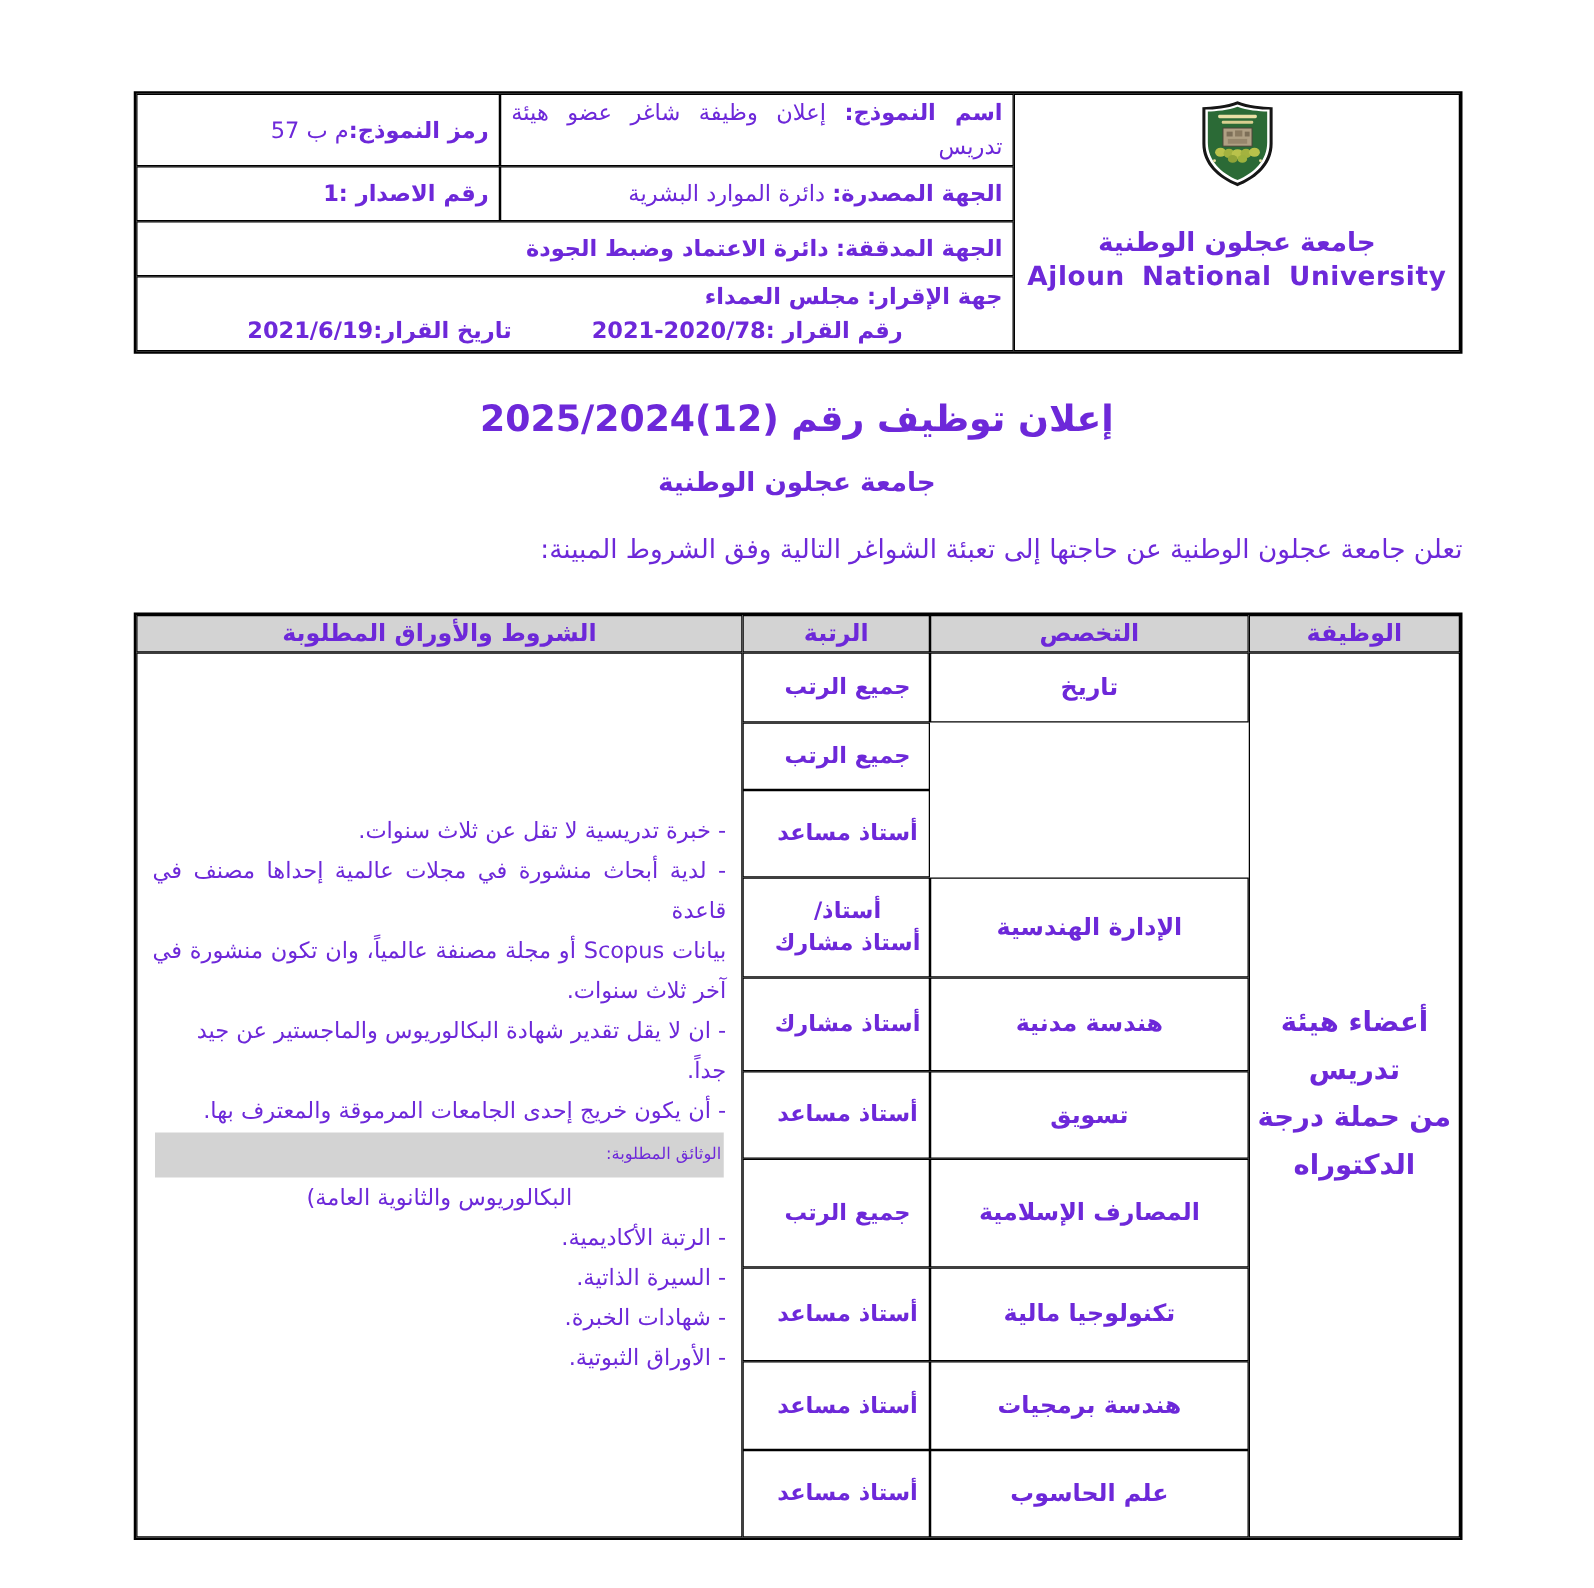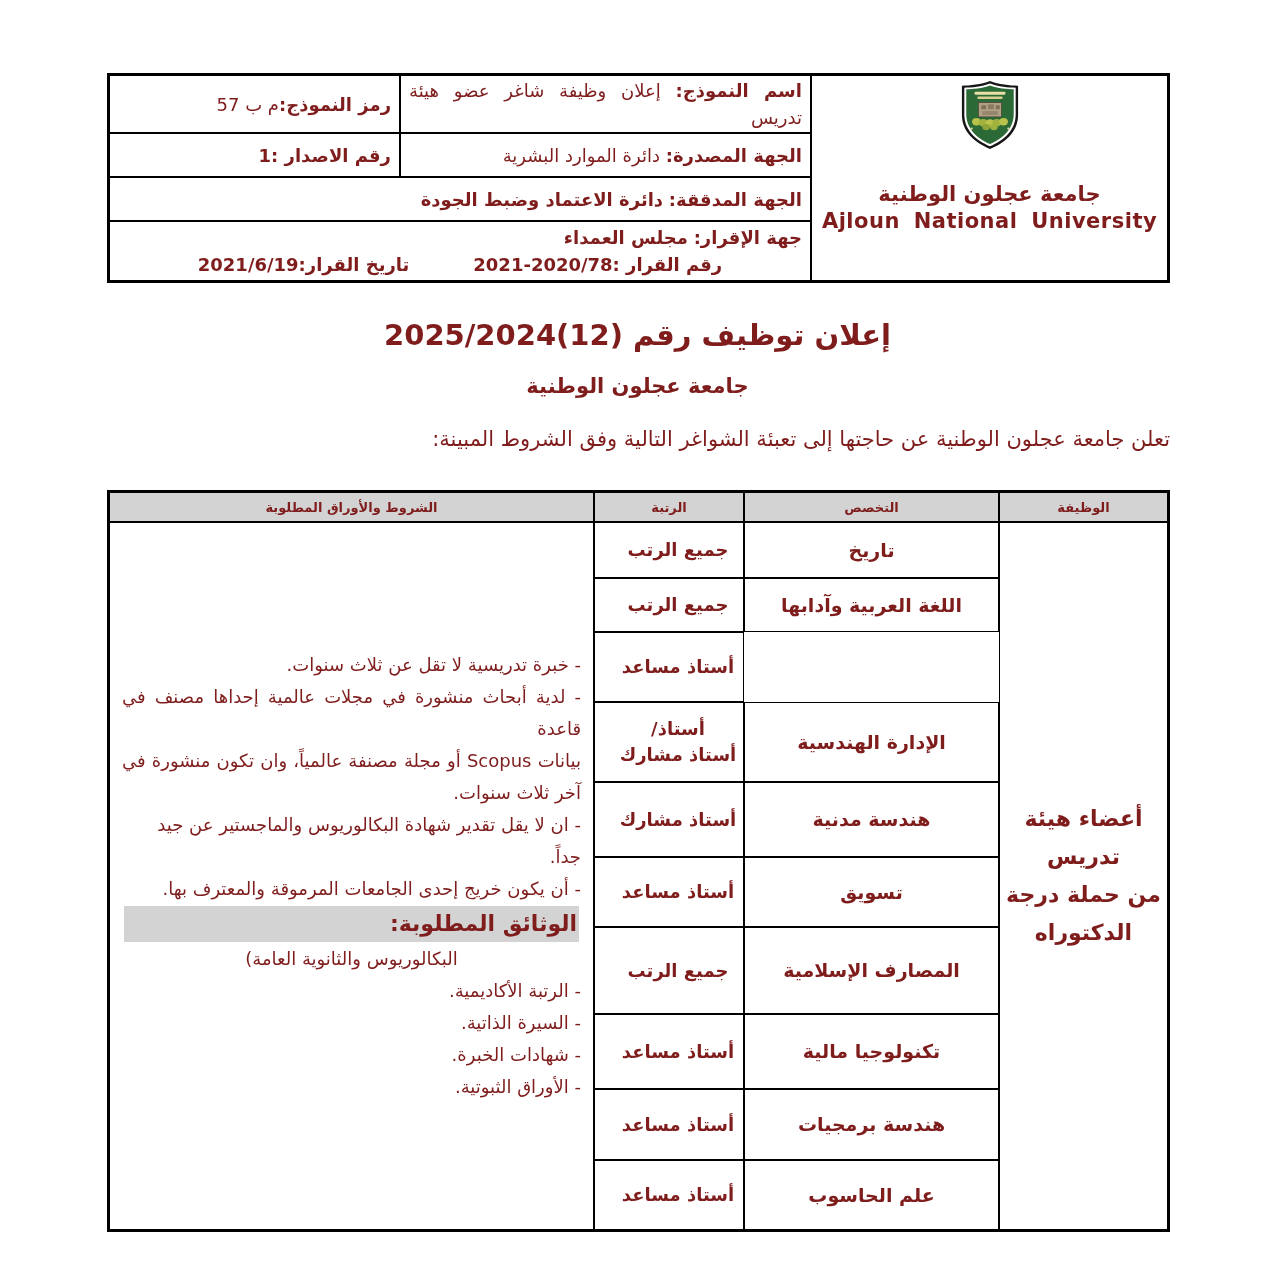--- a/index.html
+++ b/index.html
@@ -1,17 +1,17 @@
 <!DOCTYPE html>
 <html lang="ar"><head>
 <meta charset="utf-8">
 <style>
   html,body{margin:0;padding:0;background:#fff;}
   .page{position:relative;width:1275px;height:1270px;background:#ffffff;overflow:hidden;
-        font-family:"DejaVu Sans",sans-serif;color:#7f1d1d;}
+        font-family:"DejaVu Sans",sans-serif;color:#6d28d9;}
   
   .form-table{position:absolute;left:107px;top:73px;width:1063px;height:210px;
               border:2px solid #000;display:grid;box-sizing:border-box;
               grid-template-columns:291px 411px 357px;
               grid-template-rows:58px 44px 44px 60px;}
   .fcell{border:1px solid #000;box-sizing:border-box;direction:rtl;
          display:flex;flex-direction:column;justify-content:center;
          padding:2px 8px;font-size:18px;line-height:27px;}
   .fcell b{font-weight:bold;}
   .just-last{text-align:justify;text-align-last:justify;}
@@ -31,30 +31,30 @@
   .doc-intro{position:absolute;left:107px;top:424px;width:1063px;text-align:right;
              direction:rtl;font-size:21px;line-height:30px;}
   
   .jobs-table{position:absolute;left:107px;top:490px;width:1063px;height:742px;
               border:2px solid #000;box-sizing:border-box;display:grid;
               grid-template-columns:485px 150px 255px 169px;
               grid-template-rows:30px 56px 54px 70px 80px 75px 70px 87px 75px 71px 70px;}
   .jcell{border:1px solid #000;box-sizing:border-box;direction:rtl;
          display:flex;flex-direction:column;align-items:center;justify-content:center;
          text-align:center;font-weight:bold;}
-  .jt-head{background:#d3d3d3;font-size:13px;}
+  .jt-head{background:#d3d3d3;font-size:19px;}
   .spec{font-size:19px;line-height:27px;padding:0 4px;}
   .rank{font-size:18px;line-height:26px;padding-left:18px;}
   .job-cat{font-size:22px;line-height:38px;}
   .req-cell{align-items:stretch;justify-content:center;font-weight:normal;
             font-size:18px;line-height:32px;padding:0 12px;text-align:right;}
   .req-line{direction:rtl;}
   .req-j{text-align:justify;text-align-last:justify;}
   .req-c{text-align:center;}
-  .req-head{background:#d3d3d3;font-weight:bold;font-size:22px;margin:1px 2px;padding:2px 2px;}
+  .req-head{background:#d3d3d3;font-weight:normal;font-size:13px;margin:1px 2px;padding:2px 2px;}
 </style>
 </head>
 <body>
 
 <div class="page">
 
   <div class="form-table">
 
     <div class="fcell" style="grid-area:1/1">
       <div class="t-right"><b>رمز النموذج:</b><span>م ب 57</span></div>
@@ -146,21 +146,20 @@
       <div>أستاذ مشارك</div>
     </div>
     <div class="jcell rank" style="grid-area:6/2">أستاذ مشارك</div>
     <div class="jcell rank" style="grid-area:7/2">أستاذ مساعد</div>
     <div class="jcell rank" style="grid-area:8/2">جميع الرتب</div>
     <div class="jcell rank" style="grid-area:9/2">أستاذ مساعد</div>
     <div class="jcell rank" style="grid-area:10/2">أستاذ مساعد</div>
     <div class="jcell rank" style="grid-area:11/2">أستاذ مساعد</div>
 
     <div class="jcell spec" style="grid-area:2/3">تاريخ</div>
-    <div class="jcell spec" style="grid-area:3/3">اللغة العربية وآدابها</div>
     <div class="jcell spec" style="grid-area:5/3">الإدارة الهندسية</div>
     <div class="jcell spec" style="grid-area:6/3">هندسة مدنية</div>
     <div class="jcell spec" style="grid-area:7/3">تسويق</div>
     <div class="jcell spec" style="grid-area:8/3">المصارف الإسلامية</div>
     <div class="jcell spec" style="grid-area:9/3">تكنولوجيا مالية</div>
     <div class="jcell spec" style="grid-area:10/3">هندسة برمجيات</div>
     <div class="jcell spec" style="grid-area:11/3">علم الحاسوب</div>
 
     <div class="jcell job-cat" style="grid-area:2/4/12/5">
       <div>أعضاء هيئة</div>

